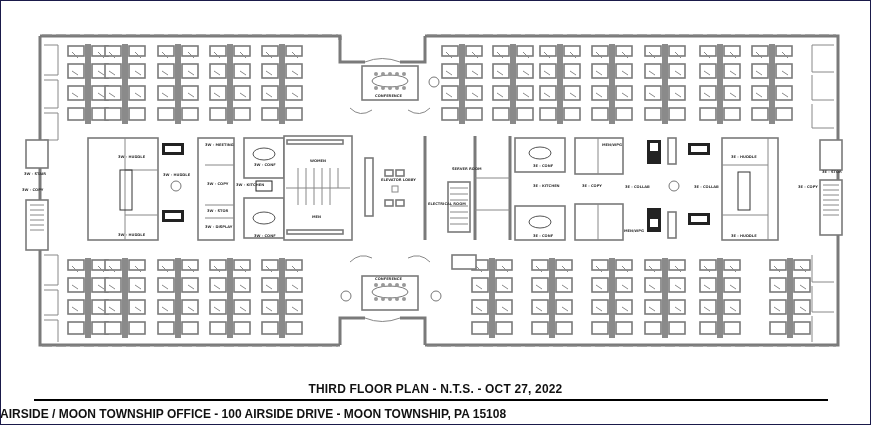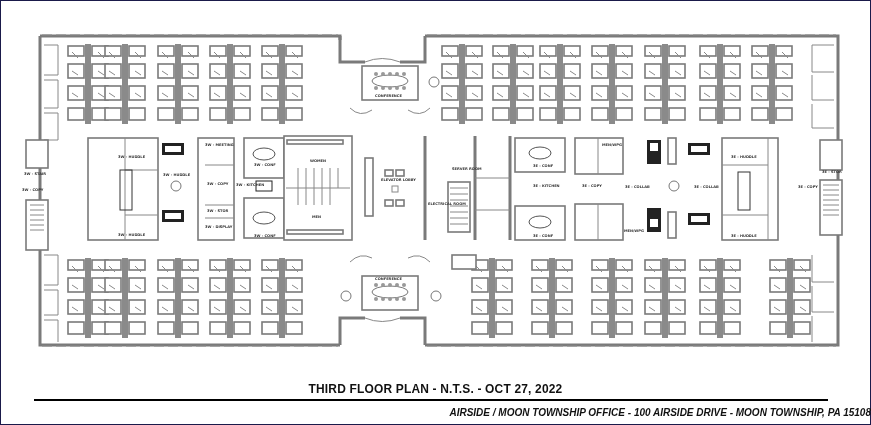--- a/index.html
+++ b/index.html
@@ -1,21 +1,21 @@
 <!DOCTYPE html>
 <html><head>
 <meta charset="utf-8">
 <style>
   html,body{margin:0;padding:0;background:#fff;}
   body{width:871px;height:425px;overflow:hidden;position:relative;font-family:"Liberation Sans",sans-serif;}
   .frame{position:absolute;left:0;top:0;width:869px;height:423px;border:1px solid #1a1a4a;box-sizing:content-box;}
   svg.plan{position:absolute;left:0;top:0;}
   .title{position:absolute;left:0;width:871px;text-align:center;top:381px;font-size:13px;font-weight:bold;color:#111;letter-spacing:0.2px;transform:scaleX(0.92);}
   .rule{position:absolute;left:34px;width:794px;top:399px;height:2px;background:#000;}
-  .subtitle{position:absolute;left:0;width:871px;text-align:right;top:407px;font-size:10px;font-weight:bold;color:#111;font-style:italic;}
+  .subtitle{position:absolute;left:0;width:871px;text-align:left;top:407px;font-size:12px;font-weight:bold;color:#111;}
   .wall{stroke:#7a7a7a;stroke-width:3;fill:none;}
   .thin{stroke:#888;stroke-width:1;fill:none;}
   .cub{fill:#fff;stroke:#7a7a7a;stroke-width:1.6;}
   .spine{fill:#8a8a8a;}
   .lbl{font-family:"DejaVu Sans",sans-serif;font-size:3.6px;fill:#333;font-weight:bold;}
 </style>
 </head>
 <body>
 
 <div class="frame"></div>

